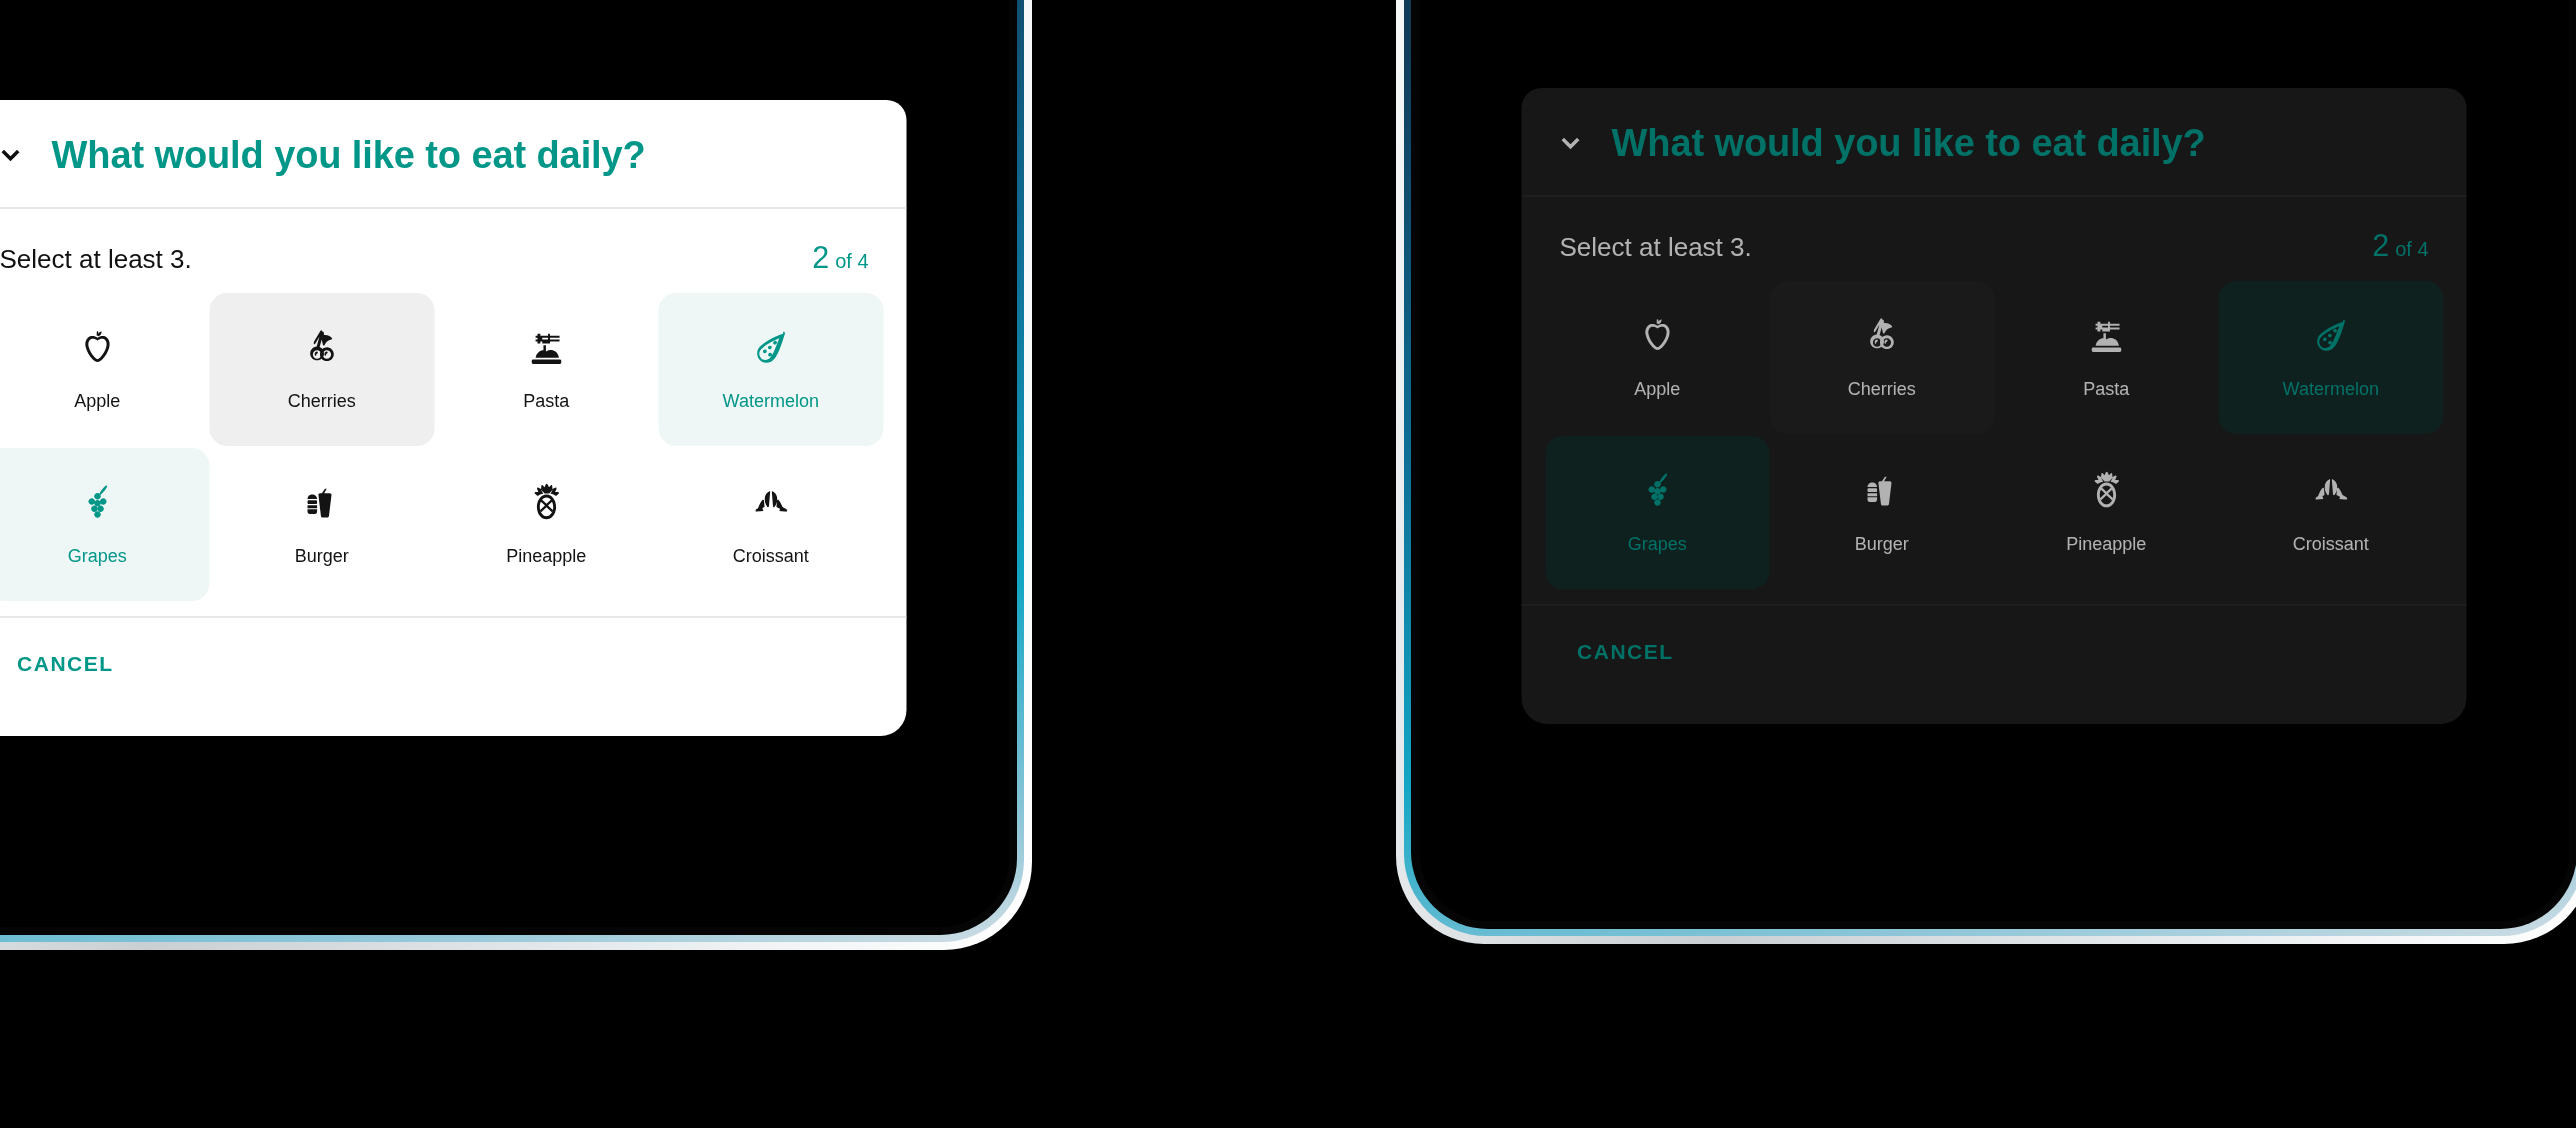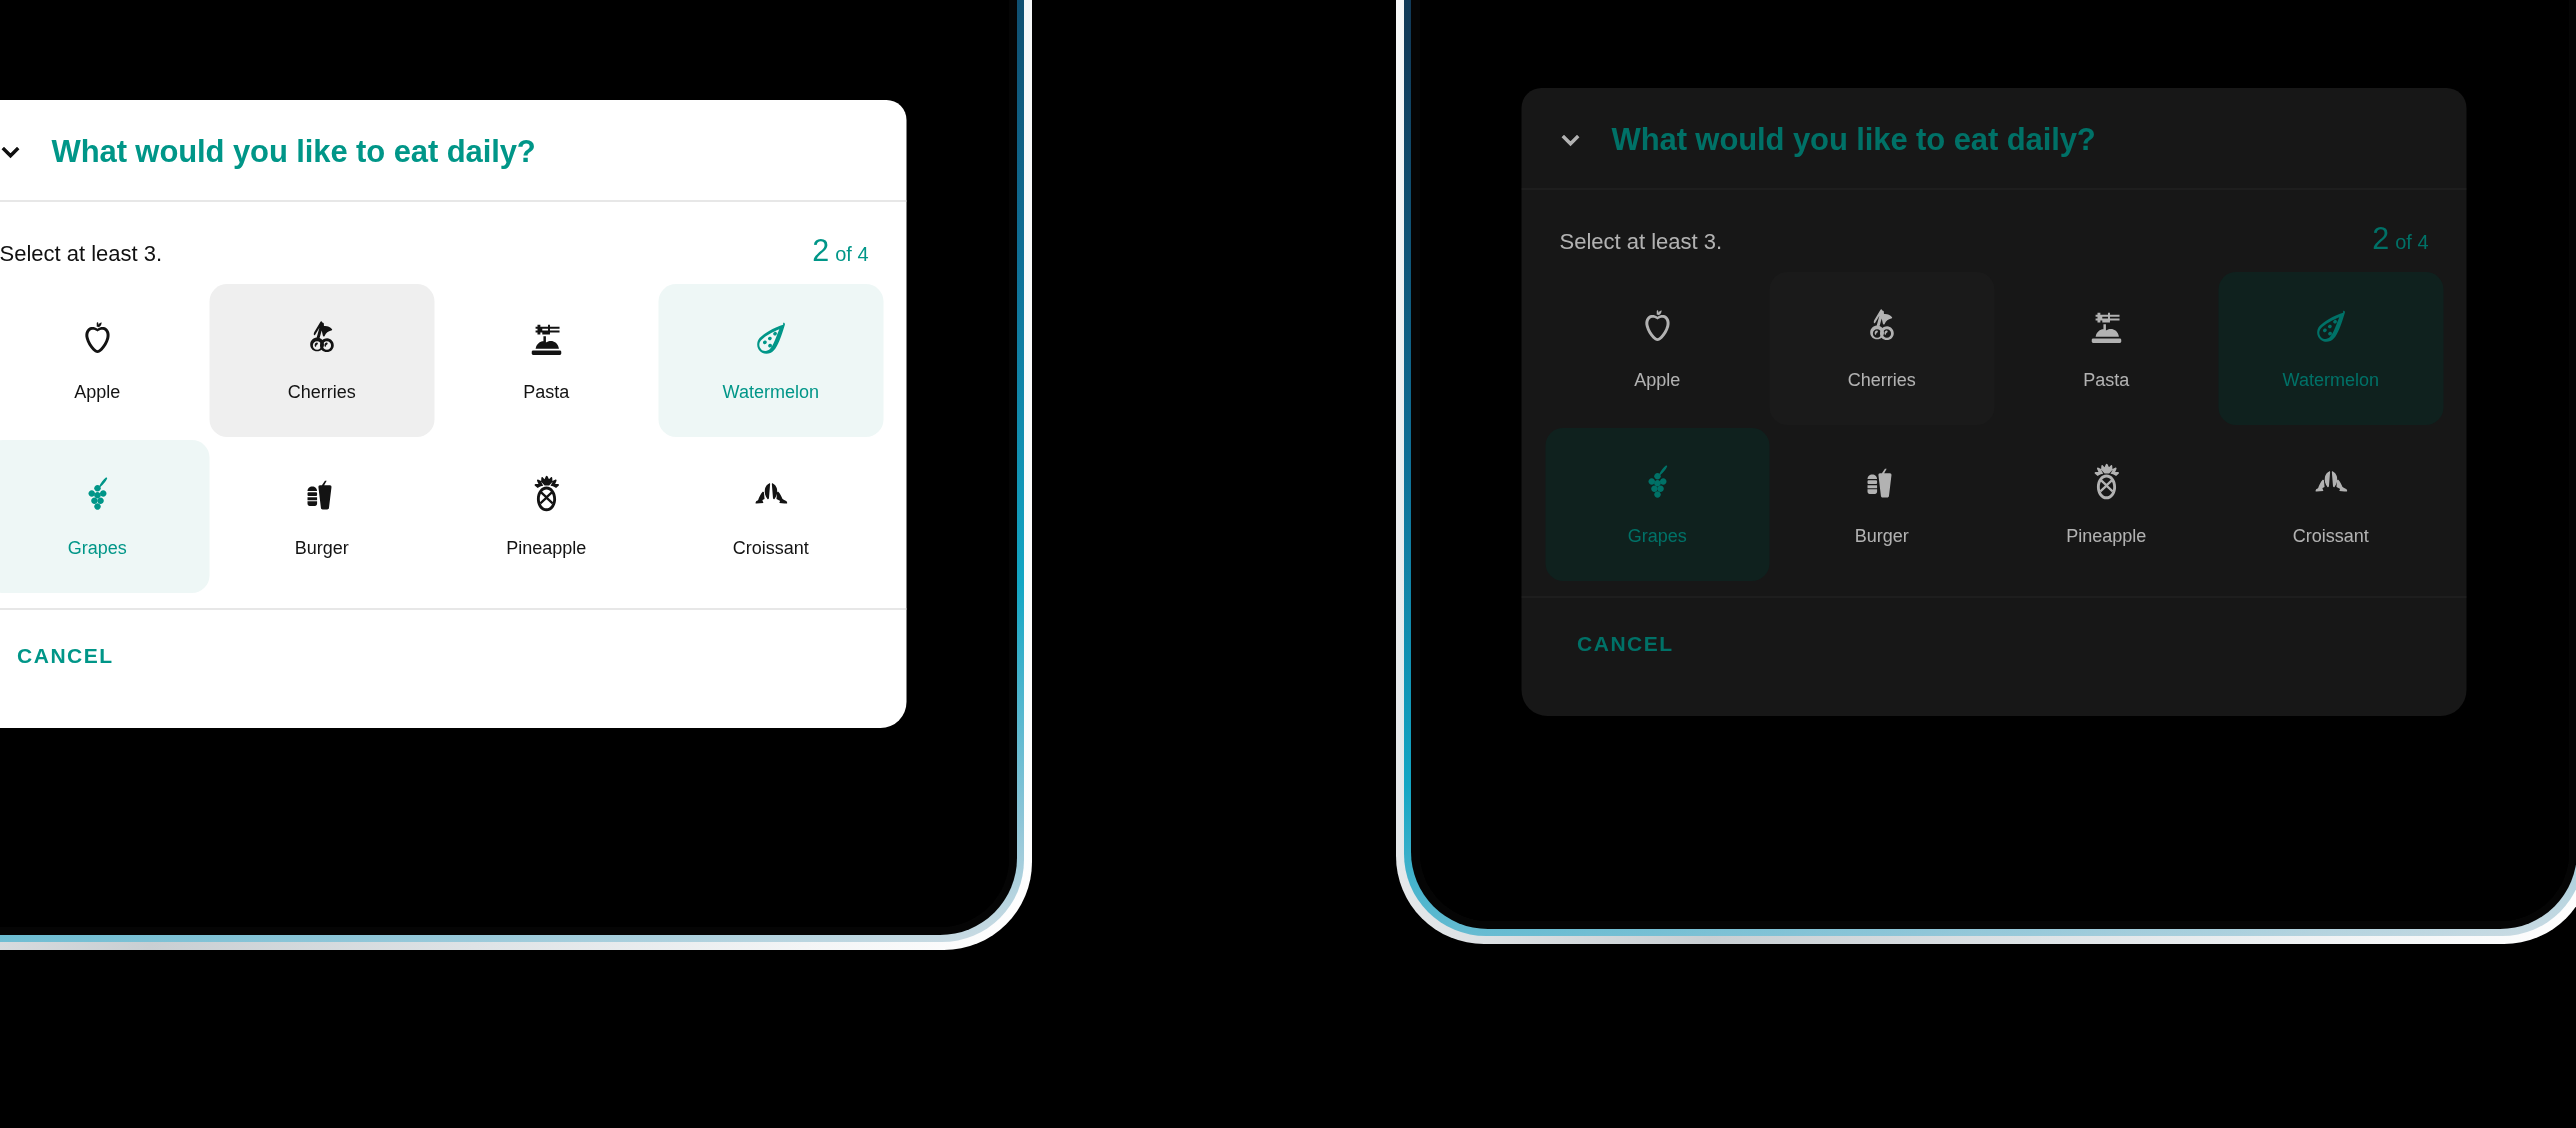--- a/index.html
+++ b/index.html
@@ -125,41 +125,41 @@
     flex: 0 0 auto;
     display: flex;
     align-items: center;
     justify-content: center;
   }
   .chevron-icon svg { display: block; }
   #phone-light .chevron-icon svg path { stroke: #101010; }
   #phone-dark  .chevron-icon svg path { stroke: #ffffff; }
 
   .dialog-title {
-    font-size: 31px;
+    font-size: 38px;
     font-weight: 700;
     letter-spacing: -0.1px;
     line-height: 1.05;
     white-space: nowrap;
   }
   #phone-light .dialog-title { color: #009688; }
   #phone-dark  .dialog-title { color: #00a294; }
 
   .divider { height: 1.8px; width: 100%; }
   #phone-light .divider { background: #e7e7e7; }
   #phone-dark  .divider { background: #2c2c2c; }
 
   
   .subhead {
     display: flex;
     align-items: baseline;
     justify-content: space-between;
     padding: 33px 38px 11.7px 38px;
   }
-  .helper-text { font-size: 22px; font-weight: 400; }
+  .helper-text { font-size: 26px; font-weight: 400; }
   #phone-light .helper-text { color: #111111; }
   #phone-dark  .helper-text { color: #ffffff; }
 
   .counter { display: flex; align-items: baseline; gap: 5.9px; }
   .counter-current { font-size: 30.5px; font-weight: 400; line-height: 1; }
   .counter-suffix  { font-size: 20px; font-weight: 400; line-height: 1; }
   #phone-light .counter-current,
   #phone-light .counter-suffix { color: #009688; }
   #phone-dark  .counter-current,
   #phone-dark  .counter-suffix { color: #00a294; }

